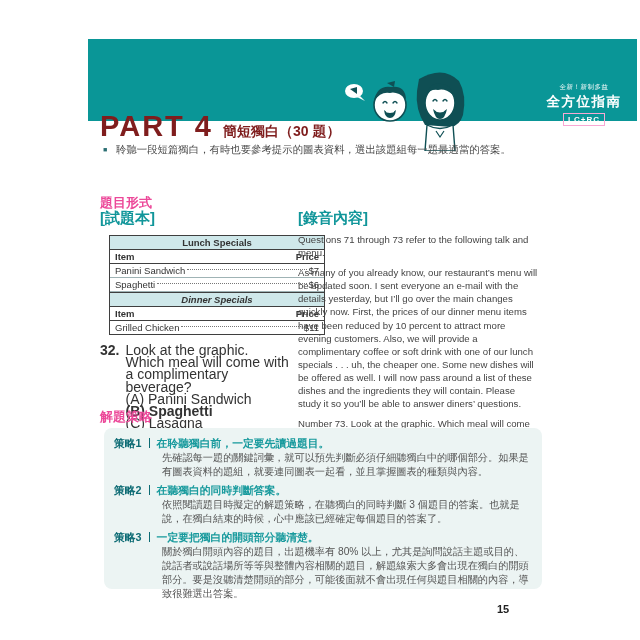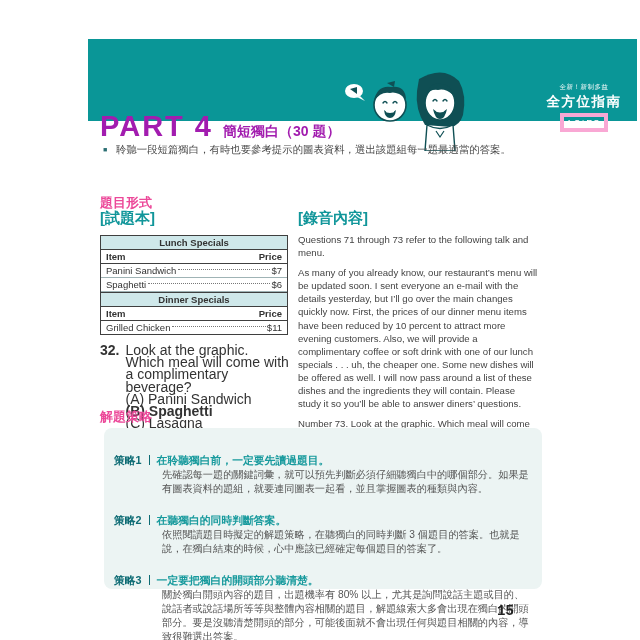--- a/index.html
+++ b/index.html
@@ -9,51 +9,51 @@
 
   
   .banner { position:absolute; left:88px; top:0; width:549px; height:82px;
     background:#0a9697; overflow:visible;margin-top:39px; }
   .banner-art { position:absolute; left:255px; top:20px; width:130px; height:92px; }
   .banner-text { position:absolute; right:10px; top:44px; width:86px;
     display:flex; flex-direction:column; align-items:center; color:#fff; }
   .banner-tagline { font-size:6.5px; letter-spacing:.5px; white-space:nowrap; opacity:.95; }
   .banner-title { font-size:13.5px; font-weight:bold; letter-spacing:1.5px;
     white-space:nowrap; margin-top:1px; }
-  .banner-badge { margin-top:2px; border:4px solid #f9a8d4; padding:0 4px;
+  .banner-badge { margin-top:2px; border:1px solid #f9a8d4; padding:0 4px;
     font-size:8px; font-weight:bold; letter-spacing:1px; line-height:11px; }
 
   
   .part-head { position:absolute; left:100px; top:110px; display:flex;
-    align-items:baseline; color:#a21caf; }
+    align-items:baseline; color:#7f1d1d; }
   .part-num { font-size:29px; font-weight:900; letter-spacing:2px; }
   .part-sub { font-size:14px; font-weight:bold; margin-left:10px; }
 
   
   .bullets { position:absolute; left:103px; top:142px; width:440px; }
   .bullet { display:flex; font-size:10.4px; line-height:16.5px; color:#4a4a4a; }
   .bullet .sq { flex:0 0 13px; color:#2b6f73; font-size:7px; line-height:16.5px; }
   .bullet .bt { flex:1; }
 
   .sec-heading { position:absolute; font-size:13px; font-weight:bold; color:#ec4899; }
   .h-format { left:100px; top:194px; }
   .h-strategy { left:100px; top:408px; }
 
   .col-label { font-size:15px; font-weight:bold; color:#11969a; }
 
   
   .col-left { position:absolute; left:100px; top:209px; width:190px; }
-  .menu-table { margin-top:7px; margin-left:0; width:188px;
+  .menu-table { margin-top:7px; margin-left:9px; width:216px;
     border:1.5px solid #3f3f3f; background:#fff; }
   .t-row { display:flex; align-items:center; padding:1px 5px;
     border-bottom:1px solid #9fb3b5; font-size:9.5px; min-height:12.3px; color:#333; }
   .t-row:last-child { border-bottom:none; }
   .t-section { justify-content:center; background:#cfe8ea; font-weight:bold;
     border-bottom:1px solid #3f3f3f; }
-  .t-section.mid { border-top:.5px solid #3f3f3f; }
+  .t-section.mid { border-top:.5px solid #3f3f3f;font-style:italic; }
   .t-head { font-weight:bold; border-bottom:1.5px solid #3f3f3f; }
   .t-head .mp { margin-left:auto; }
   .mi { white-space:nowrap; }
   .dots { flex:1; border-bottom:1px dotted #777; margin:0 1px 3px 2px; height:1px; }
   .mp { white-space:nowrap; }
 
   .question { margin-top:9px; display:flex; font-size:14px; line-height:12.2px; color:#333; }
   .q-num { flex:0 0 16px; font-weight:bold; }
   .q-body { flex:1;margin-left:6px; }
   .q-opts { margin-top:1px; }
@@ -61,32 +61,32 @@
   .q-opt.bold { font-weight:bold; }
 
   
   .col-right { position:absolute; left:298px; top:209px; width:242px; }
   .audio-para { font-size:9.6px; line-height:13.1px; color:#444; margin-top:7px; }
   .audio-para:first-of-type { margin-top:5px; }
 
   
   .strategy-box { position:absolute; left:104px; top:428px; width:438px; height:161px;
     background:#ecf4f3; border-radius:8px; padding:8px 12px 0 10px; }
-  .strategy { margin-bottom:4px;margin-top:17px; }
+  .strategy { margin-bottom:4px; }
   .strat-head { display:flex; align-items:center; font-size:10.8px; font-weight:bold;
     line-height:14px; }
   .strat-label { color:#0d6b74; }
   .strat-sep { width:1px; height:10px; background:#0d6b74; margin:0 7px; }
   .strat-title { color:#189a9d; }
   .strat-body { margin-left:48px; margin-top:1px; font-size:10.2px; line-height:14px;
     color:#555; }
 
   
-  .page-num { position:absolute; left:497px; top:603px; font-size:14px;
-    font-weight:bold; color:#222;font-family:Liberation Mono, monospace; }
+  .page-num { position:absolute; left:497px; top:603px; font-size:11px;
+    font-weight:bold; color:#222; }
 </style>
 </head>
 <body>
 
 <div class="page">
 
   <div class="banner">
     <svg class="banner-art" viewBox="0 0 130 92">
 
       <g>

